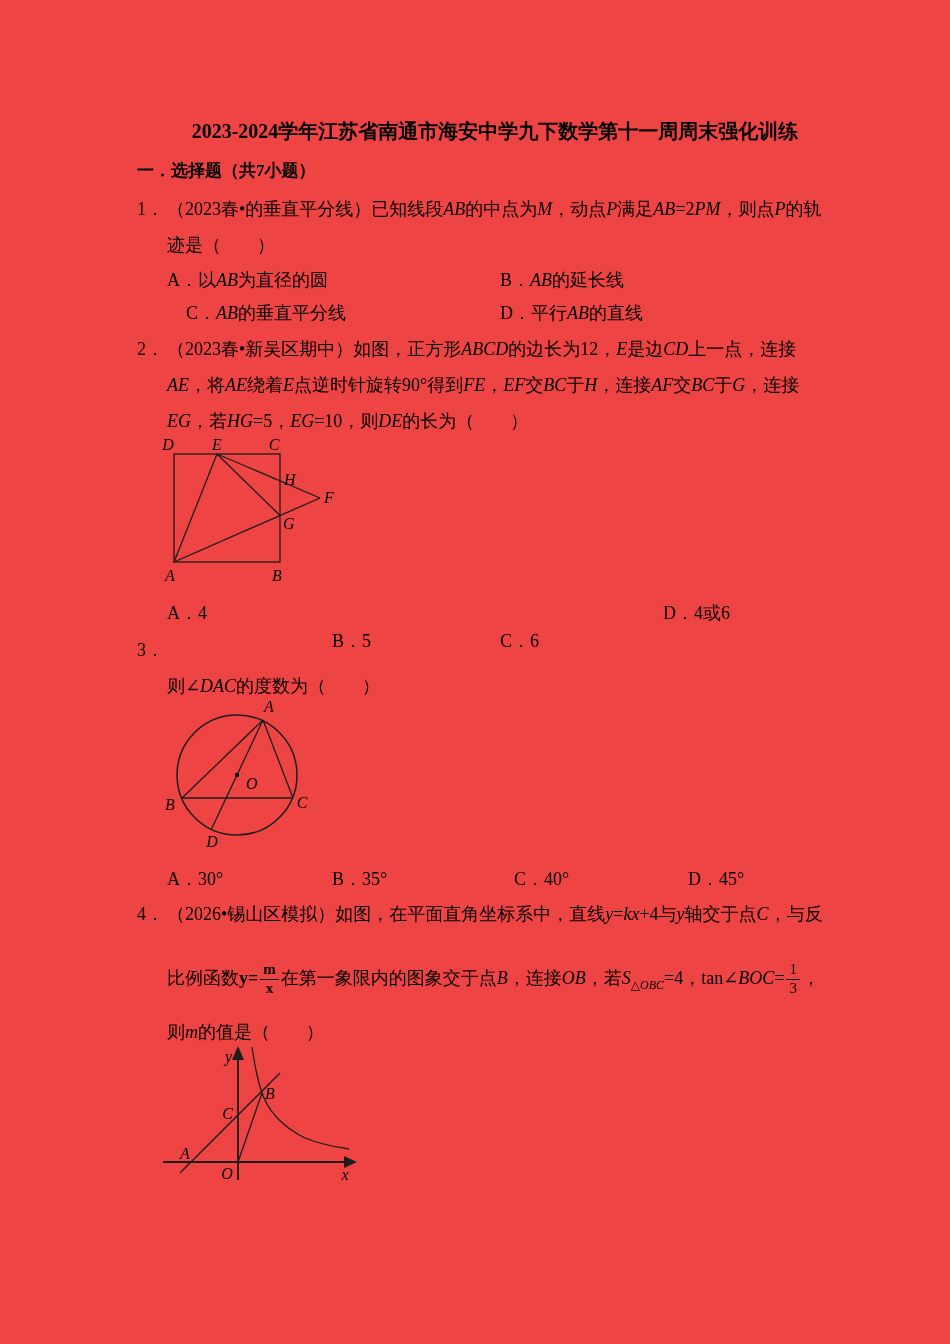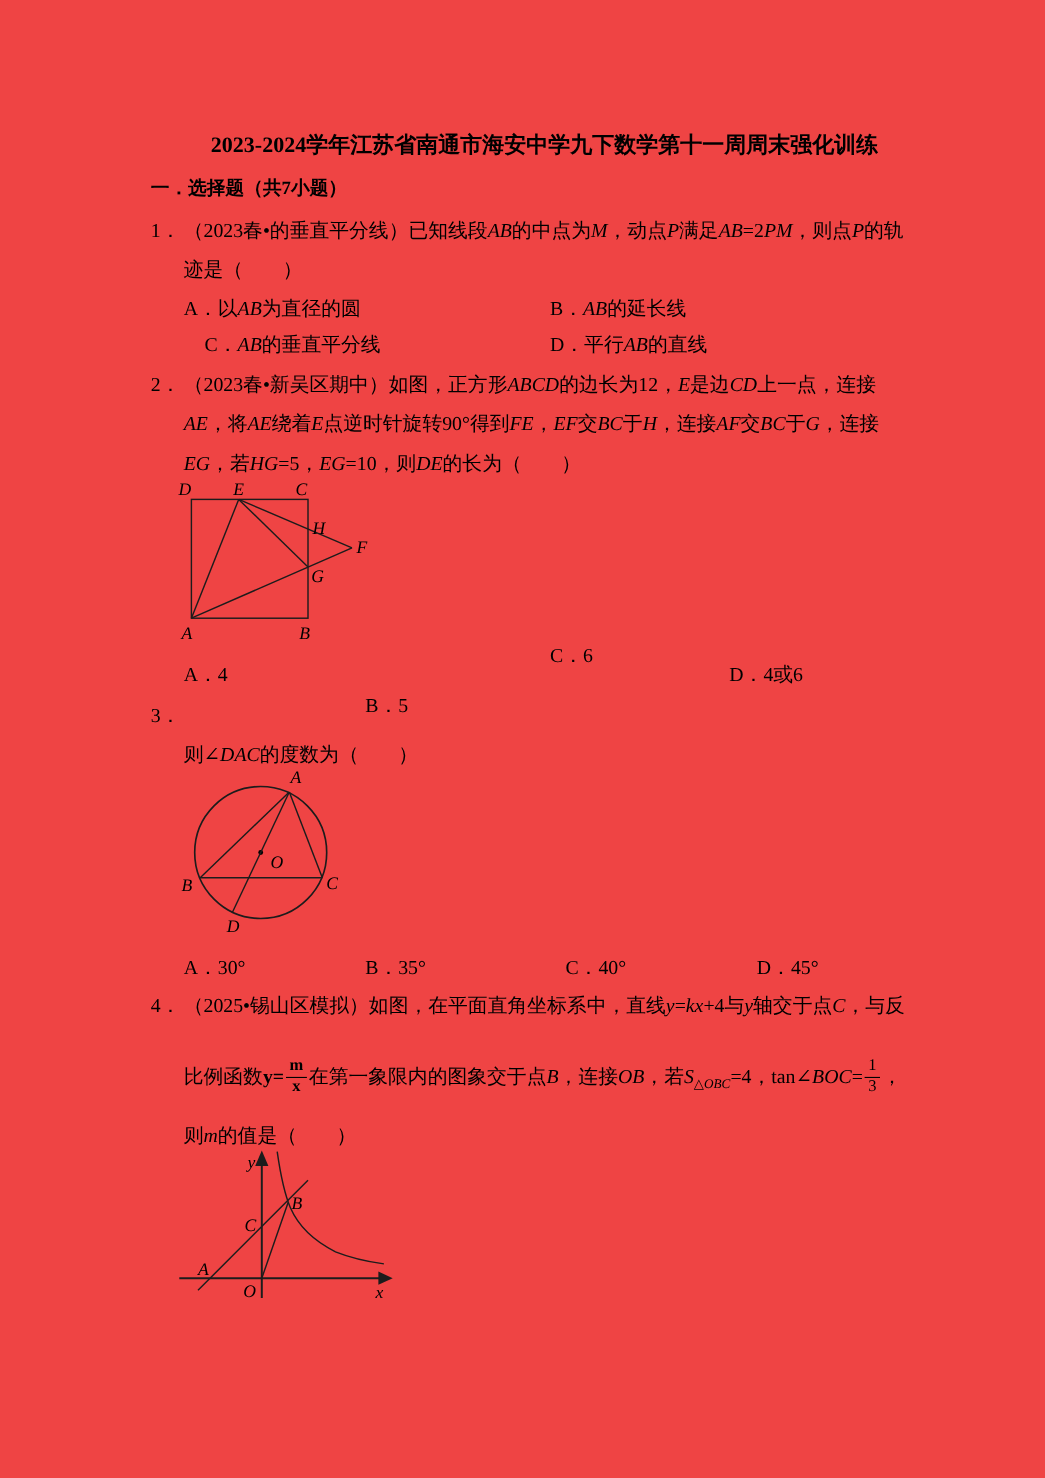--- a/index.html
+++ b/index.html
@@ -59,21 +59,21 @@
     <text class="flabel" x="116" y="12" text-anchor="middle">C</text>
     <text class="flabel" x="126" y="47">H</text>
     <text class="flabel" x="166" y="65">F</text>
     <text class="flabel" x="125" y="91">G</text>
     <text class="flabel" x="12" y="143" text-anchor="middle">A</text>
     <text class="flabel" x="119" y="143" text-anchor="middle">B</text>
   </svg>
 
   <div class="abs t18" style="top:601px;left:167px;"><span>A．4</span></div>
   <div class="abs t18" style="top:601px;left:332px;margin-top:28px;"><span>B．5</span></div>
-  <div class="abs t18" style="top:584px;left:500px;"><span>C．6</span></div>
+  <div class="abs t18" style="top:629px;left:500px;"><span>C．6</span></div>
   <div class="abs t18" style="top:601px;left:663px;"><span>D．4或6</span></div>
 
   <div class="abs t18" style="top:638px;left:137px;">3．</div>
   <div class="abs t18" style="top:674px;left:167px;"><span>则∠</span><span class="it">DAC</span><span>的度数为（　　）</span></div>
 
   <svg style="left:163px;top:698px;" width="160" height="160" viewBox="0 0 160 160">
     <circle class="fline" cx="74" cy="77" r="60" style="stroke-width:1.5"></circle>
     <circle cx="74" cy="77" r="2.2" fill="#000"></circle>
     <line class="fline" x1="19" y1="100" x2="100" y2="22"></line>
     <line class="fline" x1="100" y1="22" x2="130" y2="100"></line>
@@ -85,21 +85,21 @@
     <text class="flabel" x="49" y="149" text-anchor="middle">D</text>
     <text class="flabel" x="83" y="91">O</text>
   </svg>
 
   <div class="abs t18" style="top:867px;left:167px;"><span>A．30°</span></div>
   <div class="abs t18" style="top:867px;left:332px;"><span>B．35°</span></div>
   <div class="abs t18" style="top:867px;left:514px;"><span>C．40°</span></div>
   <div class="abs t18" style="top:867px;left:663px;margin-left:25px;"><span>D．45°</span></div>
 
   <div class="abs t18" style="top:902px;left:137px;">4．</div>
-  <div class="abs t18" style="top:902px;left:167px;"><span>（2025•锡山区模拟）如图，在平面直角坐标系中，直线</span><span class="it">y</span><span>=</span><span class="it">kx</span><span>+4与</span><span class="it">y</span><span>轴交于点</span><span class="it">C</span><span>，与反</span></div>
+  <div class="abs t18" style="top:902px;left:167px;"><span>（2026•锡山区模拟）如图，在平面直角坐标系中，直线</span><span class="it">y</span><span>=</span><span class="it">kx</span><span>+4与</span><span class="it">y</span><span>轴交于点</span><span class="it">C</span><span>，与反</span></div>
   <div class="abs t18" style="top:963px;left:167px;"><span>比例函数</span><span class="eq">y=</span><span class="frac eq"><span class="num">m</span><span class="den">x</span></span><span>在第一象限内的图象交于点</span><span class="it">B</span><span>，连接</span><span class="it">OB</span><span>，若</span><span class="it">S</span><sub>△</sub><sub class="it">OBC</sub><span>=4，tan∠</span><span class="it">BOC</span><span>=</span><span class="frac"><span class="num">1</span><span class="den">3</span></span><span>，</span></div>
   <div class="abs t18" style="top:1020px;left:167px;"><span>则</span><span class="it">m</span><span>的值是（　　）</span></div>
 
   <svg style="left:158px;top:1042px;" width="215" height="150" viewBox="0 0 215 150">
     <line class="faxis" x1="5" y1="120" x2="192" y2="120"></line>
     <polygon points="199,120 186,114 186,126" fill="#1c1c1c"></polygon>
     <line class="faxis" x1="80" y1="138" x2="80" y2="12"></line>
     <polygon points="80,4 74,18 86,18" fill="#1c1c1c"></polygon>
     <line class="fline" x1="22" y1="131" x2="122" y2="31"></line>
     <line class="fline" x1="80" y1="120" x2="104" y2="51"></line>

